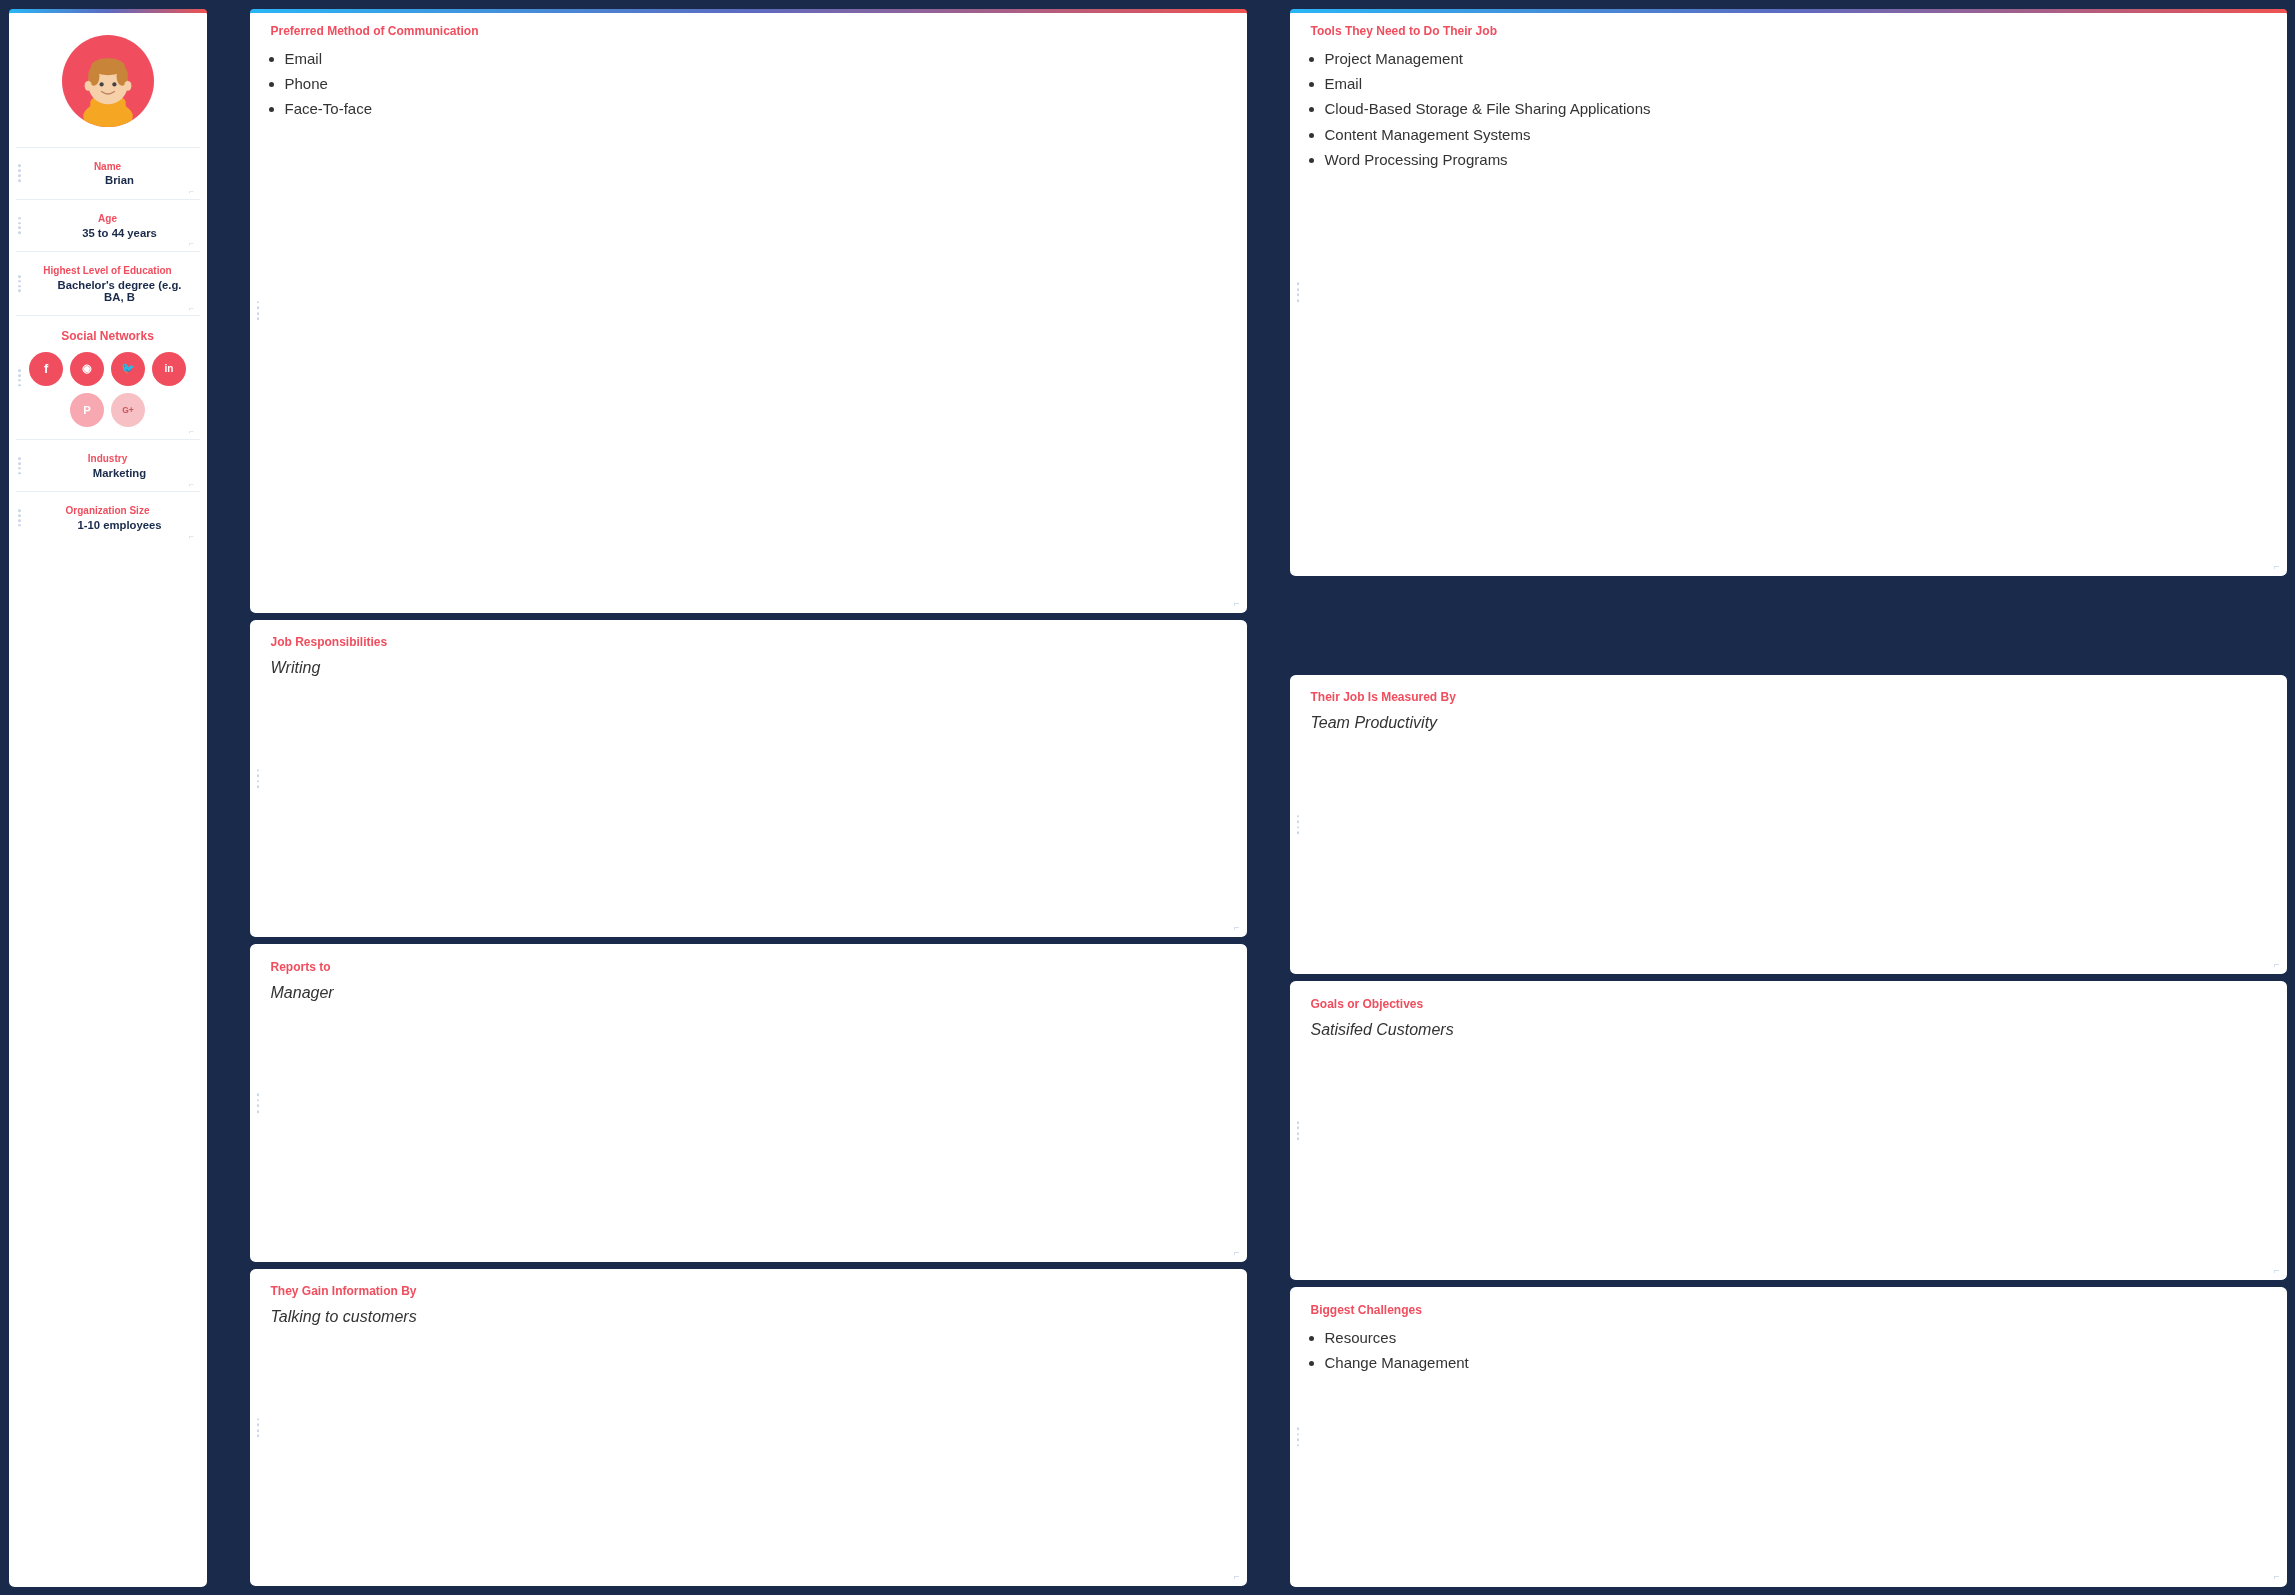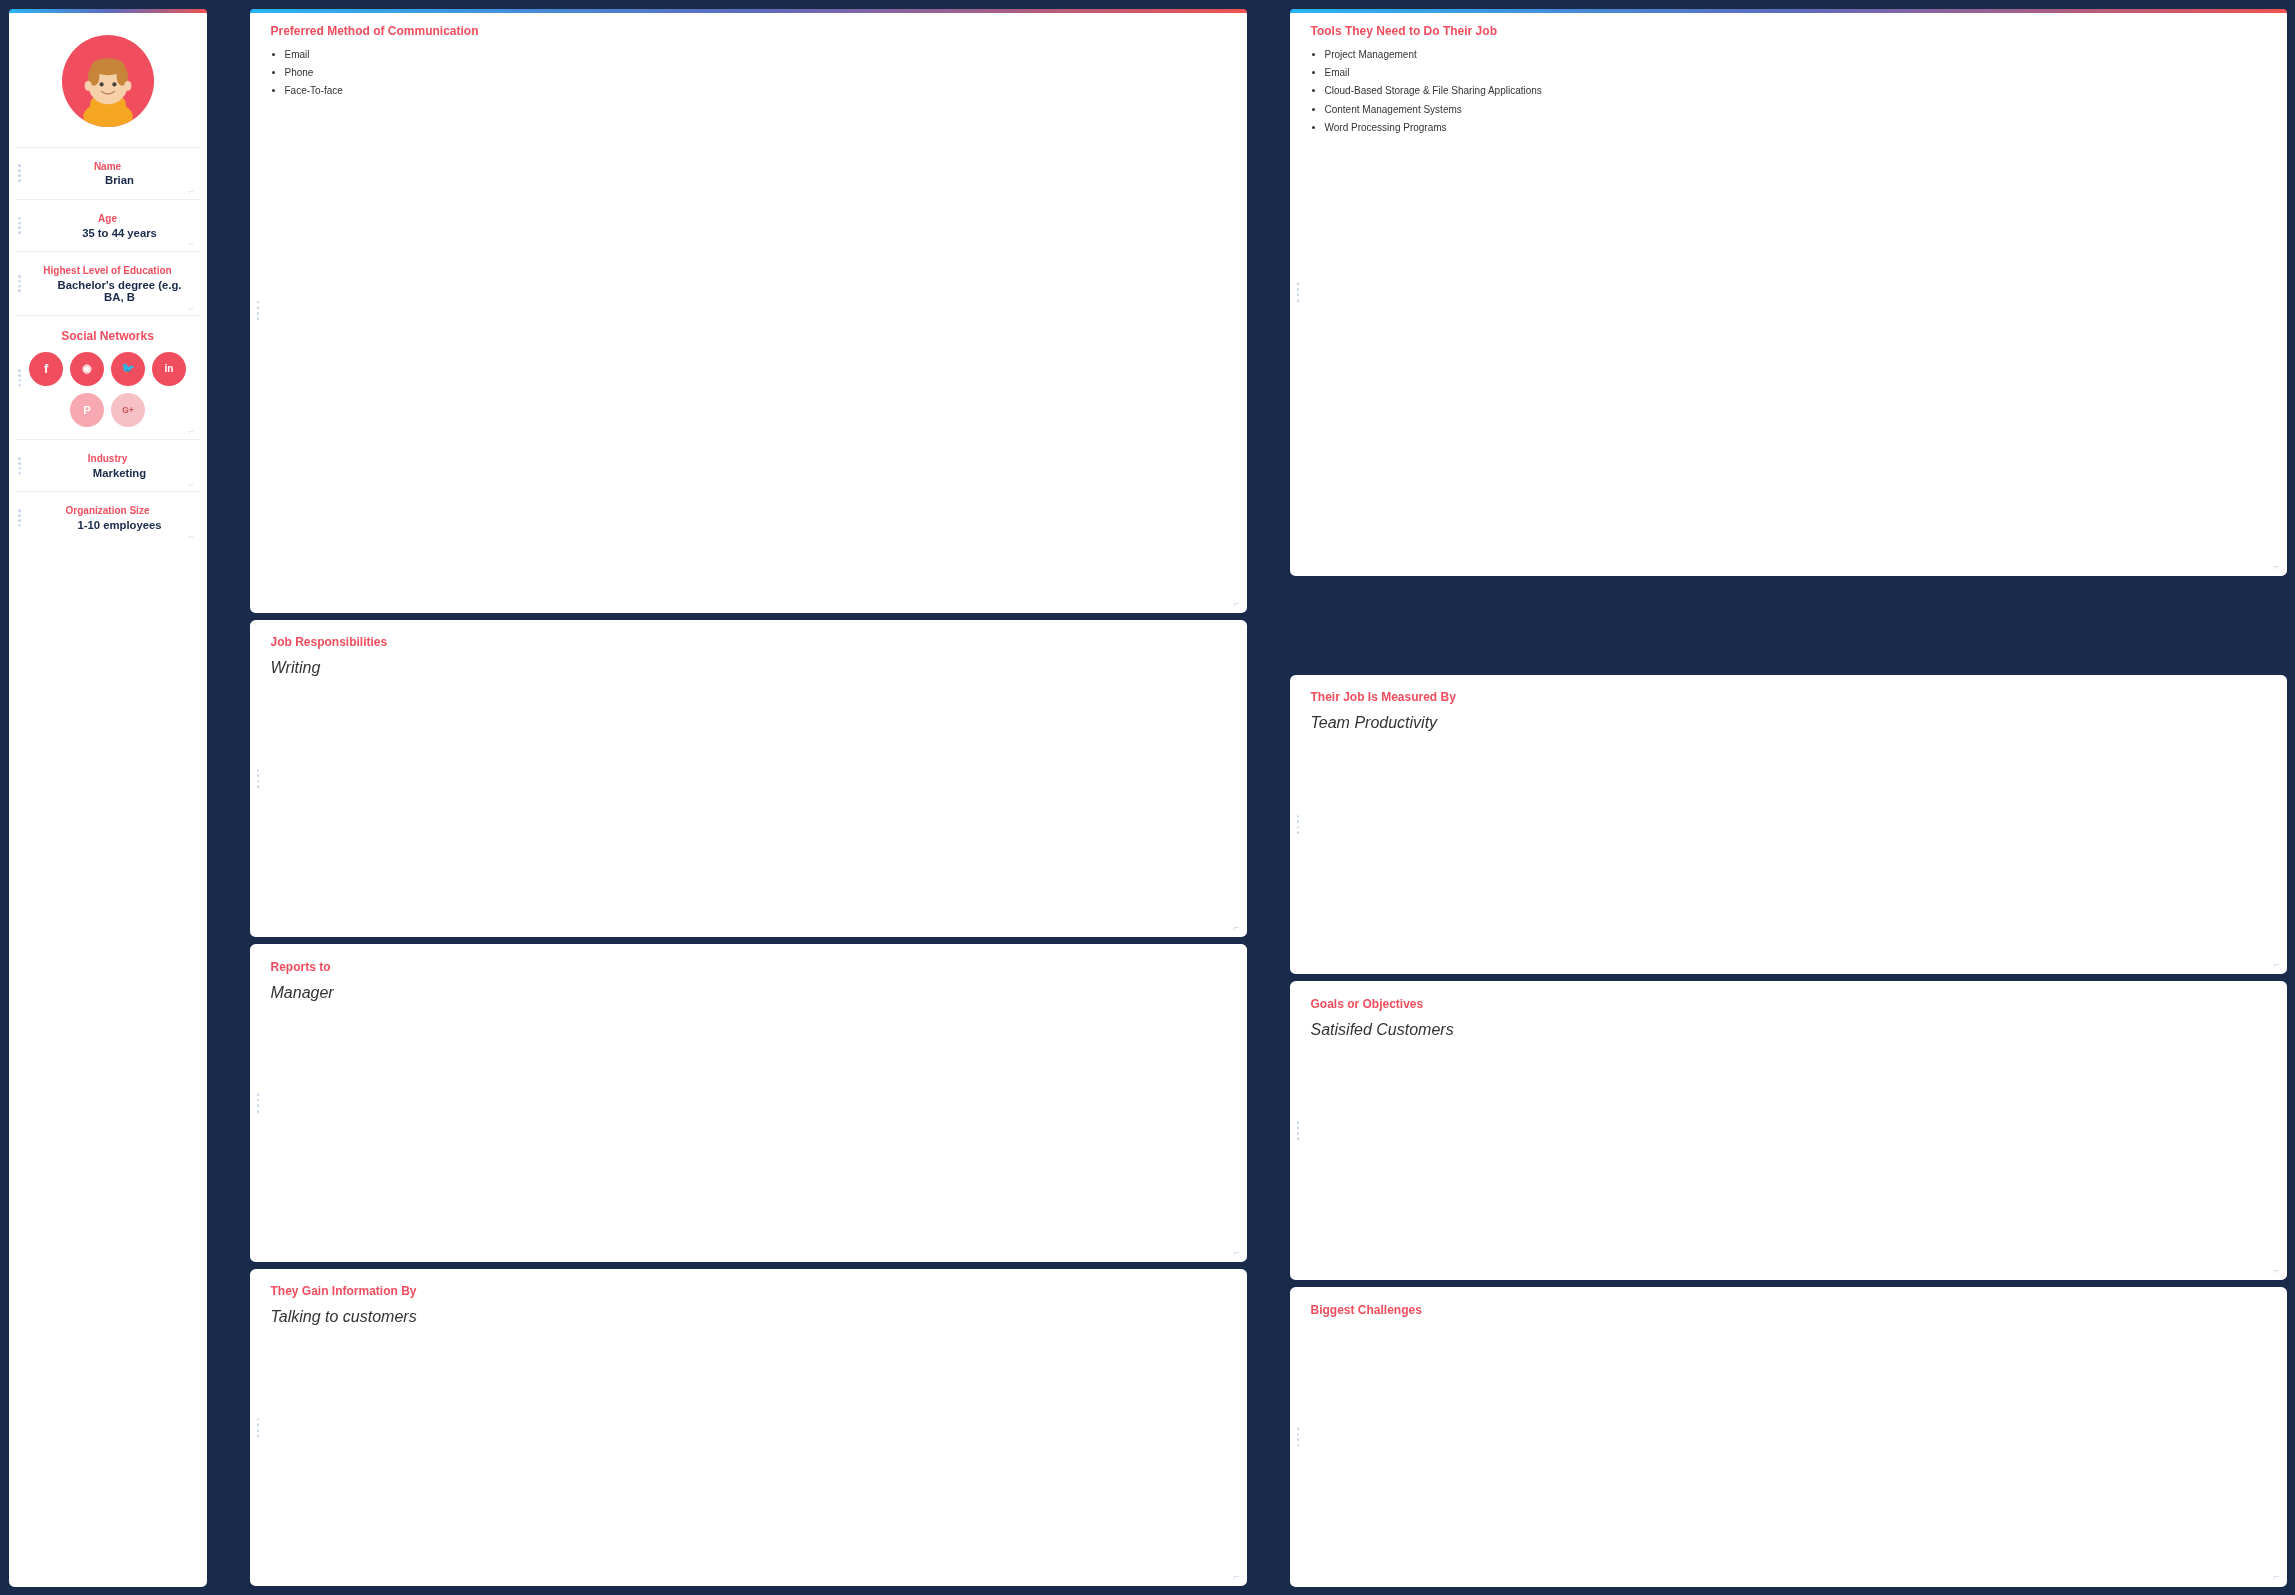--- a/index.html
+++ b/index.html
@@ -164,21 +164,21 @@
       right: 7px;
       color: #c8d6e8;
       font-size: 10px;
     }
     .card-list {
       list-style: disc;
       padding-left: 14px;
     }
     .card-list li {
       color: #333;
-      font-size: 10px;
+      font-size: 15px;
       margin-bottom: 4.2px;
       line-height: 1.4;
     }
     .card-text {
       color: #333;
       font-size: 16px;
       font-style: italic;
     }
     .header-accent {
       position: absolute;
@@ -407,18 +407,22 @@
       </div>
 
       <div class="card">
         <div class="card-dots">
           <div class="dot"></div>
             <div class="dot"></div>
           <div class="dot"></div>
             <div class="dot"></div>
         </div>
         <div class="card-title">Biggest Challenges</div>
+        <ul class="card-list">
+          <li>Resources</li>
+          <li>Change Management</li>
+        </ul>
         <span class="card-corner">⌐</span>
       </div>
     </div>
   </div>
 </div>
 
 
 </body></html>

